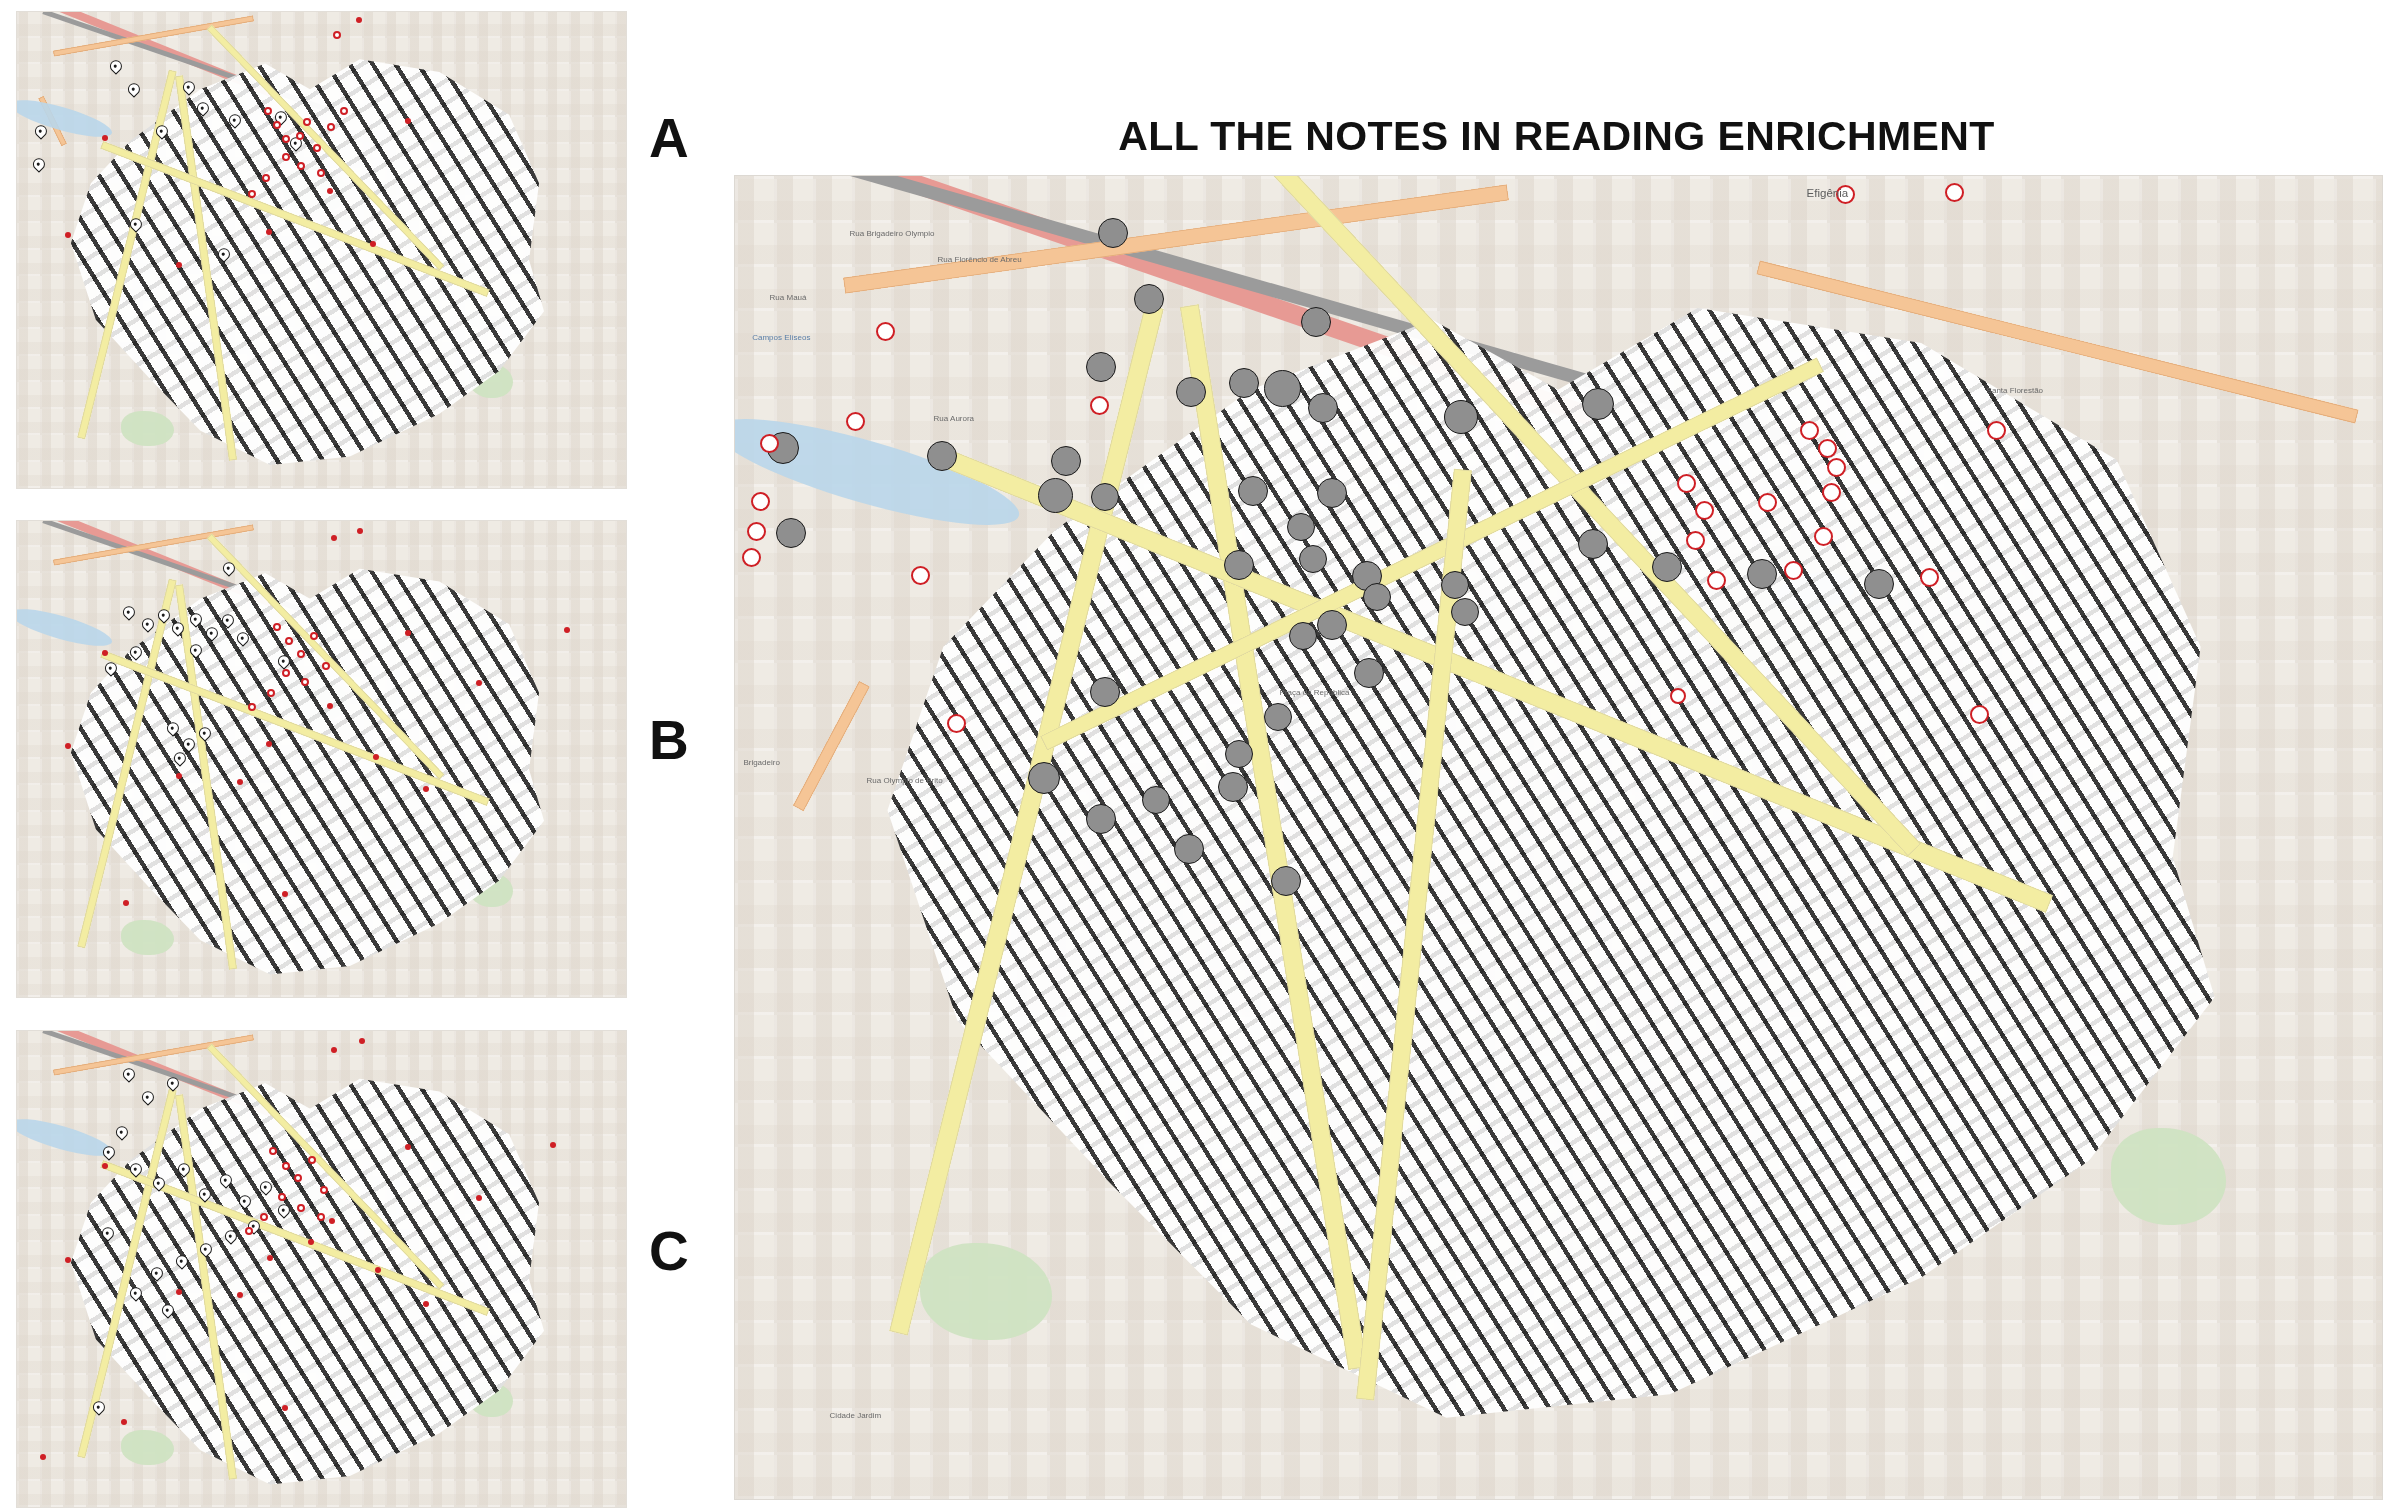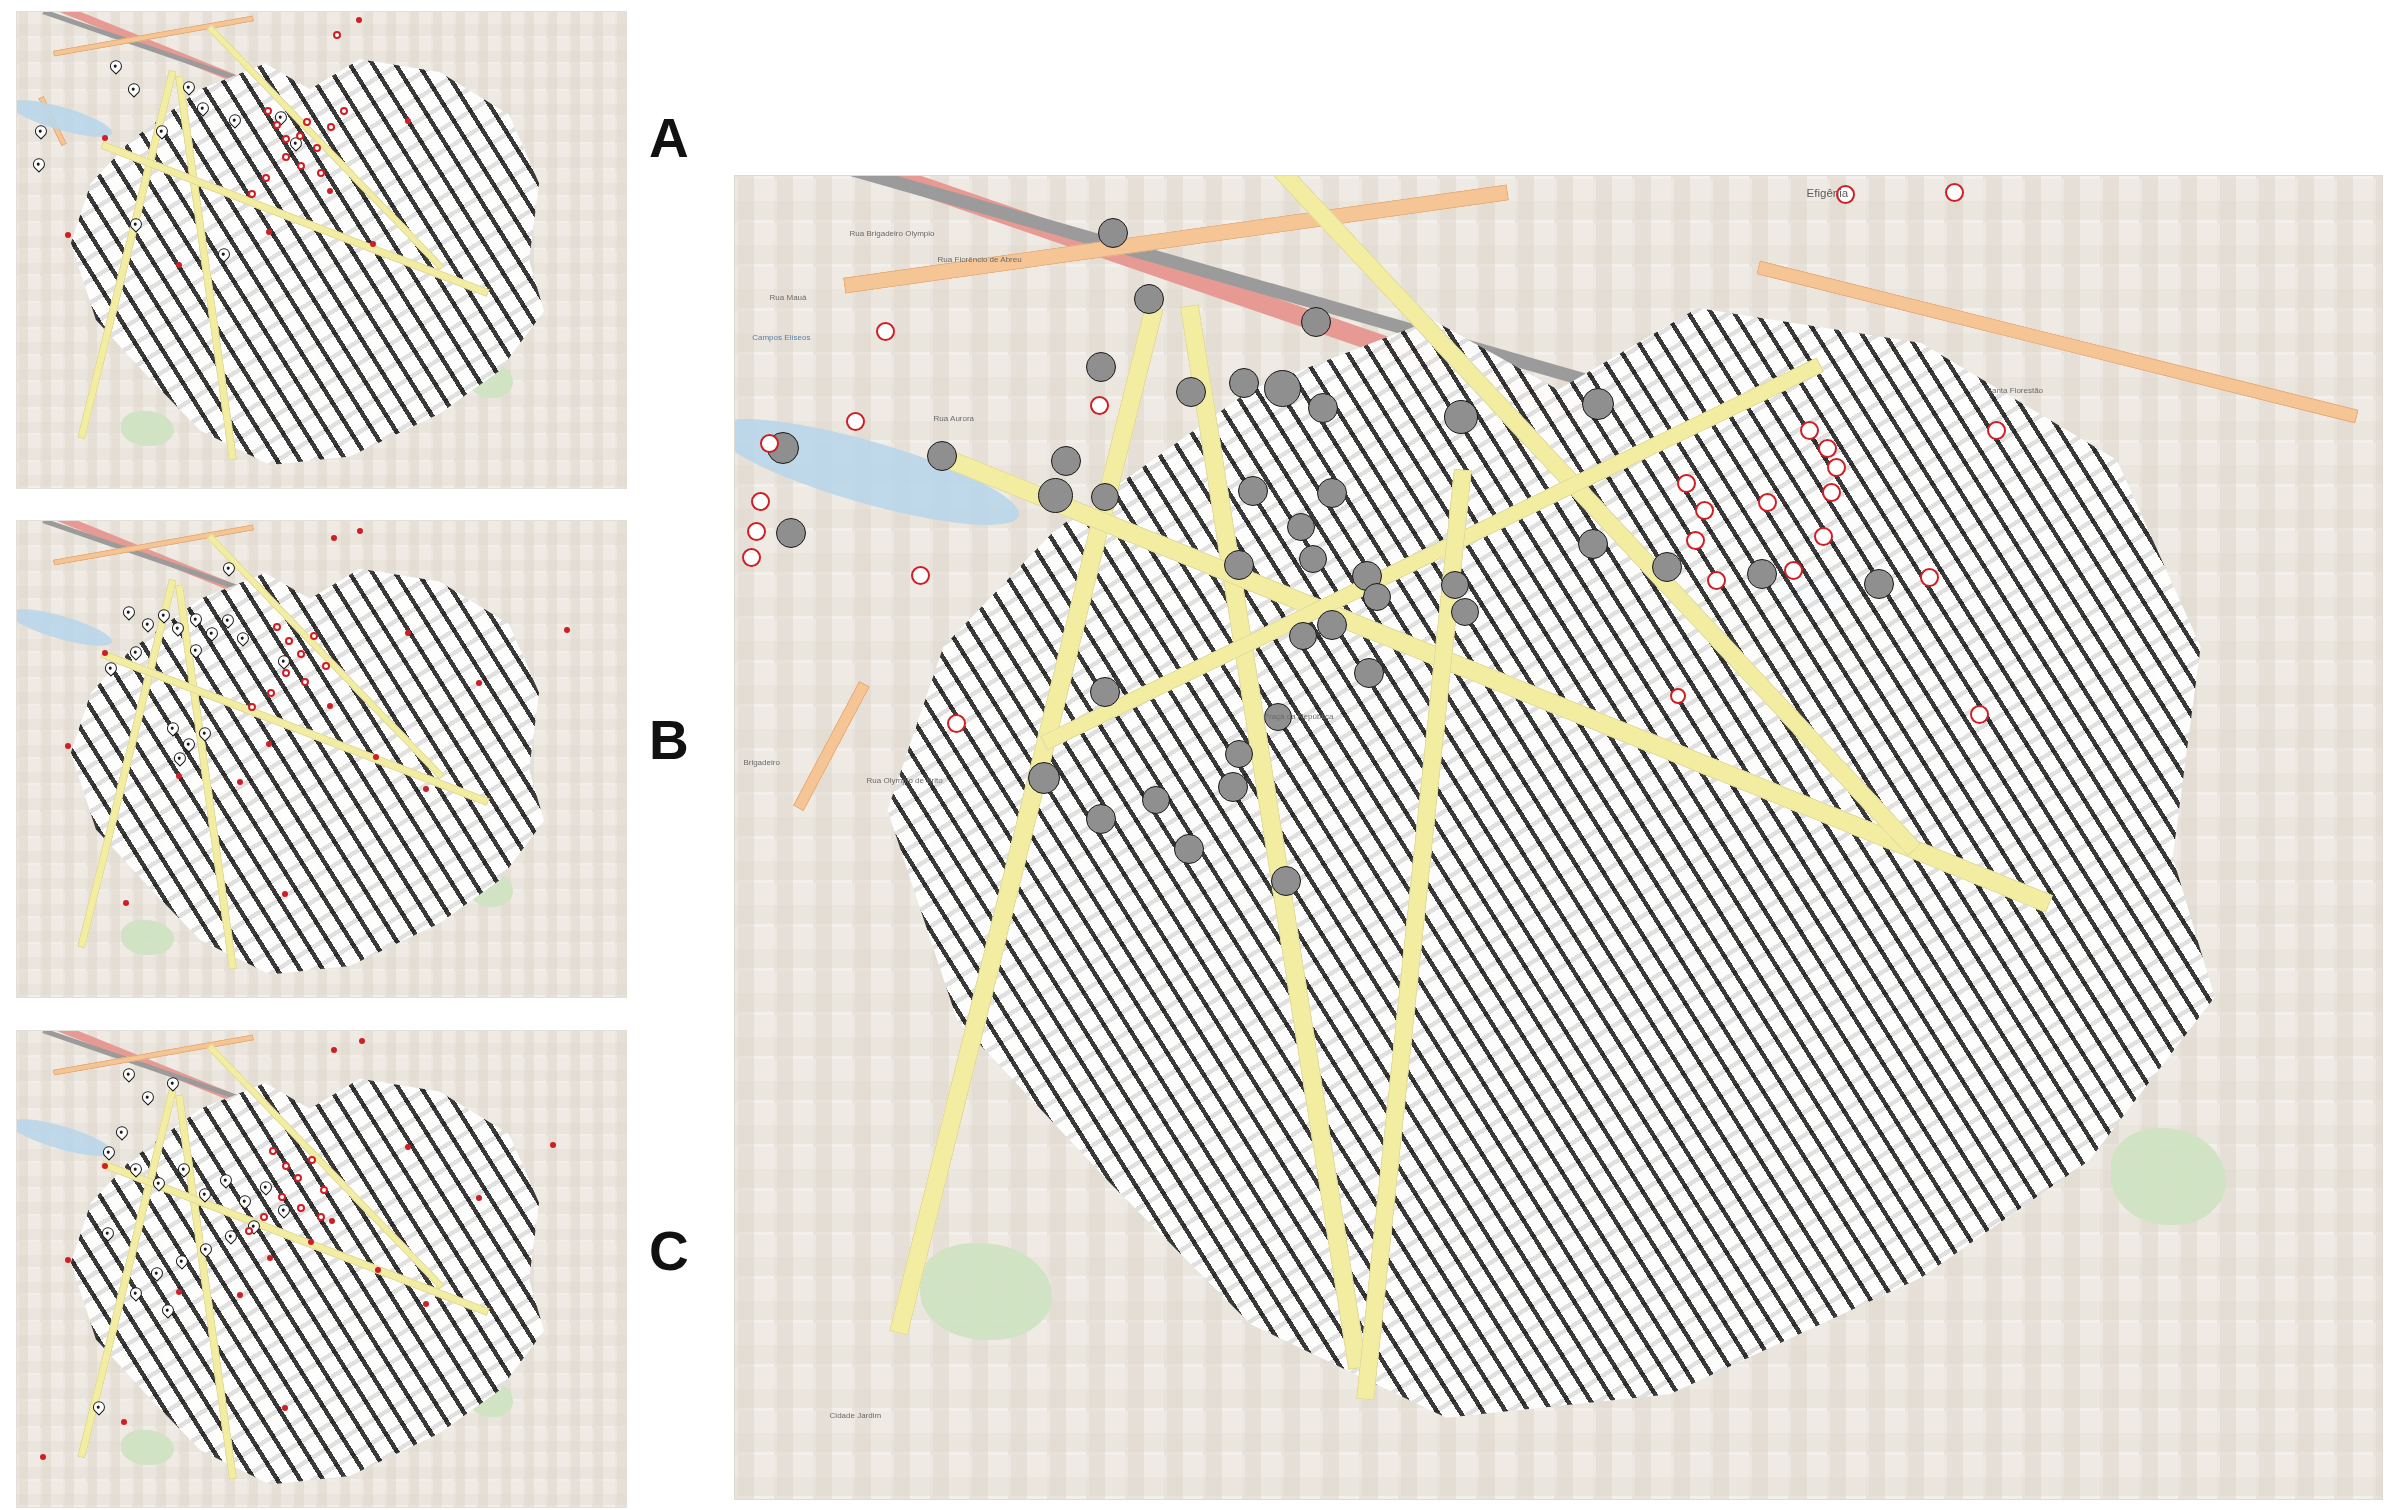--- a/index.html
+++ b/index.html
@@ -407,20 +407,21 @@
         <div class="dot-red-solid" style="left:291px;top:208px;width:6.2px;height:6.2px;"></div>
       </div>
     </div>
 
     <div class="panel-letter letter-a">A</div>
     <div class="panel-letter letter-b">B</div>
     <div class="panel-letter letter-c">C</div>
   </div>
 
   <div class="main-wrap">
+    <div class="main-title">ALL THE NOTES IN READING ENRICHMENT</div>
 
     <div class="main-map">
       <div class="mapbg">
         <div class="streets-fine" style="background-image:
             repeating-linear-gradient(90deg, rgba(255,255,255,0.95) 0 2.6px, rgba(255,255,255,0) 2.6px 39px),
             repeating-linear-gradient(0deg, rgba(255,255,255,0.95) 0 2.6px, rgba(255,255,255,0) 2.6px 44px);"></div>
         <div class="blocks-tint" style="background-image:
             repeating-linear-gradient(90deg, rgba(220,212,202,0.5) 0 19.4px, rgba(0,0,0,0) 19.4px 39px),
             repeating-linear-gradient(0deg, rgba(226,219,209,0.35) 0 22px, rgba(0,0,0,0) 22px 44px);"></div>
 
@@ -517,19 +518,19 @@
         <div class="map-label big" style="left:1072px;top:10.6px;">Efigênia</div>
         <div class="map-label" style="left:35px;top:117px;">Rua Mauá</div>
         <div class="map-label" style="left:115px;top:53px;">Rua Brigadeiro Olympio</div>
         <div class="map-label" style="left:203px;top:79px;">Rua Florêncio de Abreu</div>
         <div class="map-label blue" style="left:17.6px;top:157px;">Campos Elíseos</div>
         <div class="map-label" style="left:1252px;top:210px;">Santa Florestão</div>
         <div class="map-label" style="left:8.8px;top:582px;">Brigadeiro</div>
         <div class="map-label" style="left:132px;top:600px;">Rua Olympio de Brito</div>
         <div class="map-label" style="left:95px;top:1235px;">Cidade Jardim</div>
         <div class="map-label" style="left:199px;top:238px;">Rua Aurora</div>
-        <div class="map-label" style="left:529px;top:536px;">Praça da República</div>
+        <div class="map-label" style="left:529px;top:512px;padding-left:16px;">Praça da República</div>
       </div>
     </div>
   </div>
 
 </div>
 
 
 </body></html>

